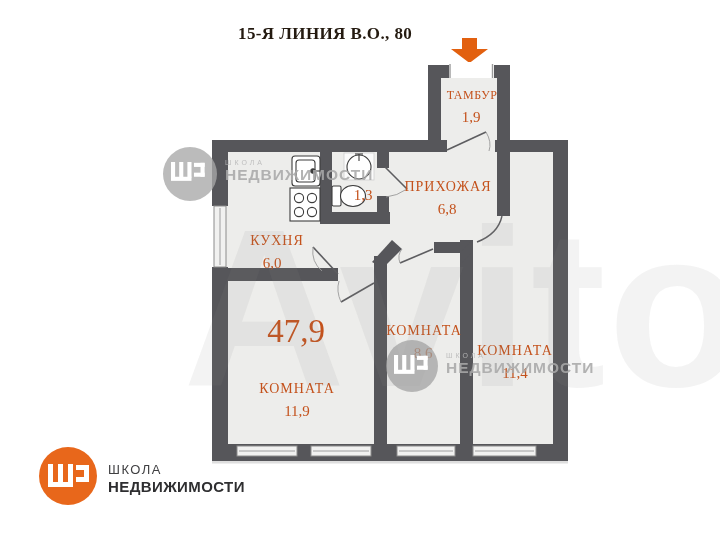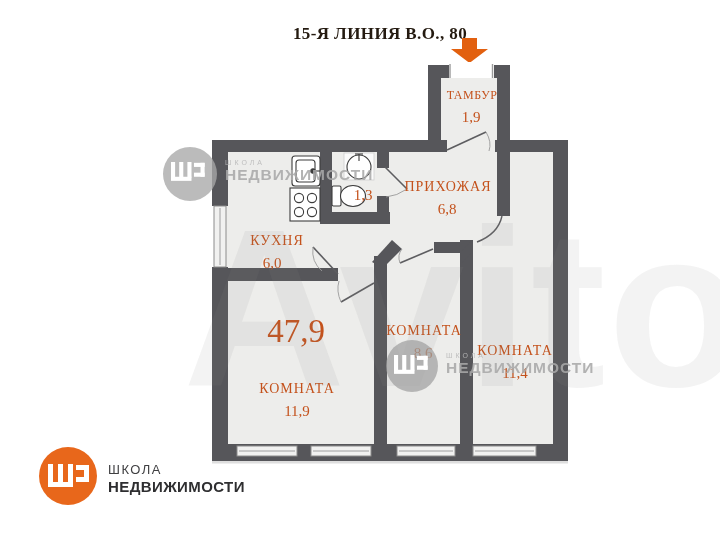--- a/index.html
+++ b/index.html
@@ -2,21 +2,21 @@
 <html><head>
 <meta charset="utf-8">
 <style>
   html,body{margin:0;padding:0;background:#ffffff;}
   .stage{
     position:relative;width:720px;height:540px;background:#ffffff;
     overflow:hidden;font-family:"Liberation Serif",serif;
   }
   
   .plan-title{
-    position:absolute;left:238px;top:24px;width:284px;text-align:center;
+    position:absolute;left:238px;top:24px;width:284px;text-align:left;
     font-size:17px;font-weight:bold;color:#241a10;letter-spacing:.4px;
     font-family:"Liberation Serif",serif;
   }
   
   .plan-svg{position:absolute;left:0;top:0;z-index:1;}
   .room-label{fill:#c4521c;text-anchor:middle;font-family:"Liberation Serif",serif;}
   .room-name{font-size:14px;letter-spacing:1px;}
   .room-name-sm{font-size:12px;letter-spacing:.5px;}
   .room-area{font-size:15px;}
   .total-area{font-size:33px;}

